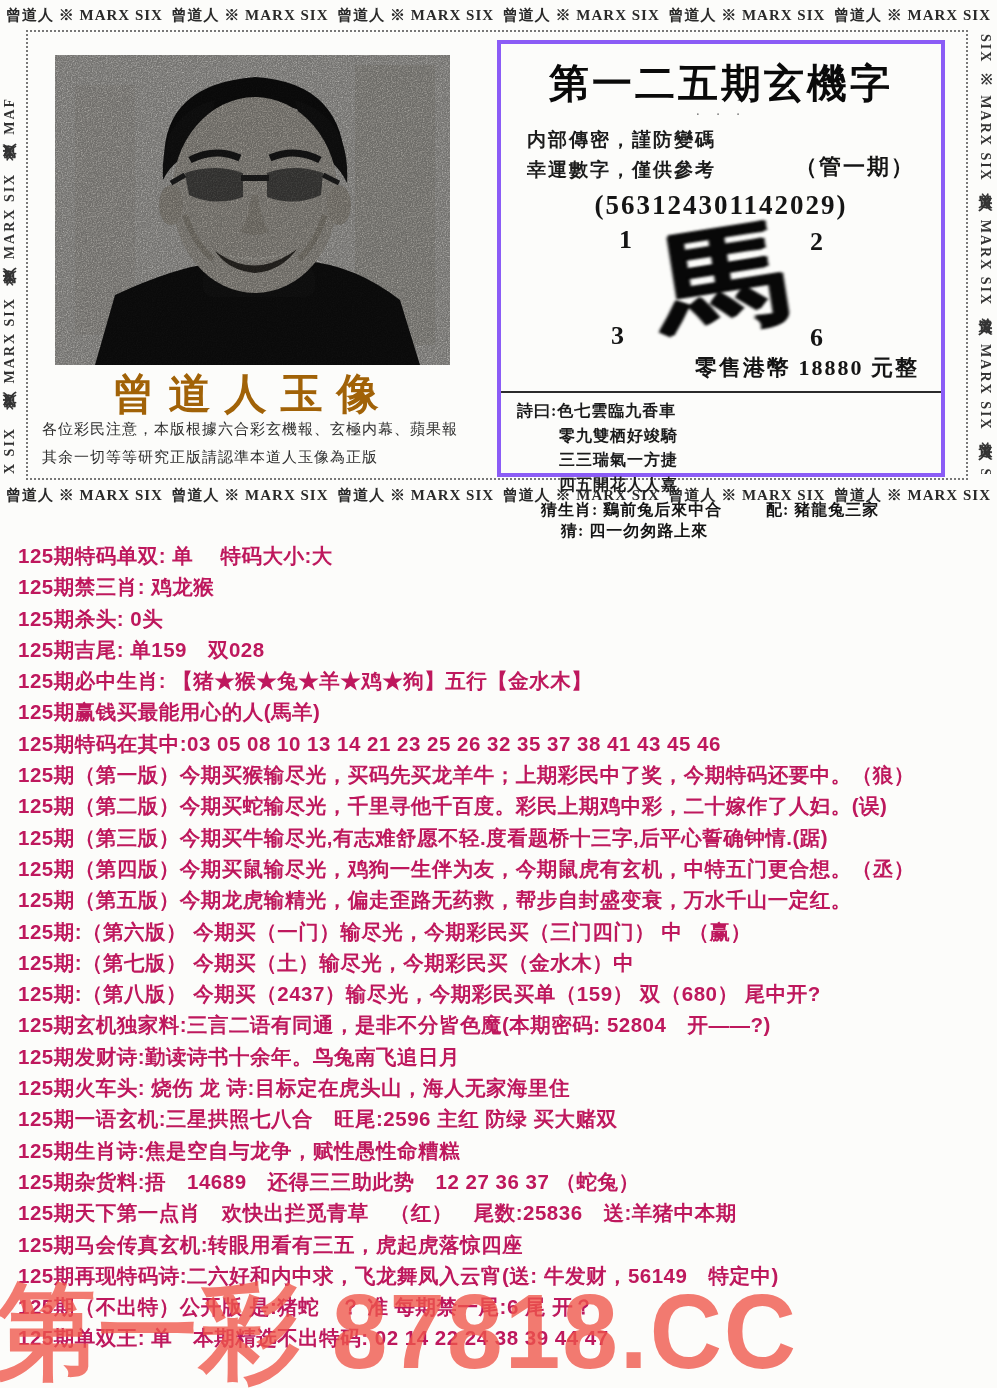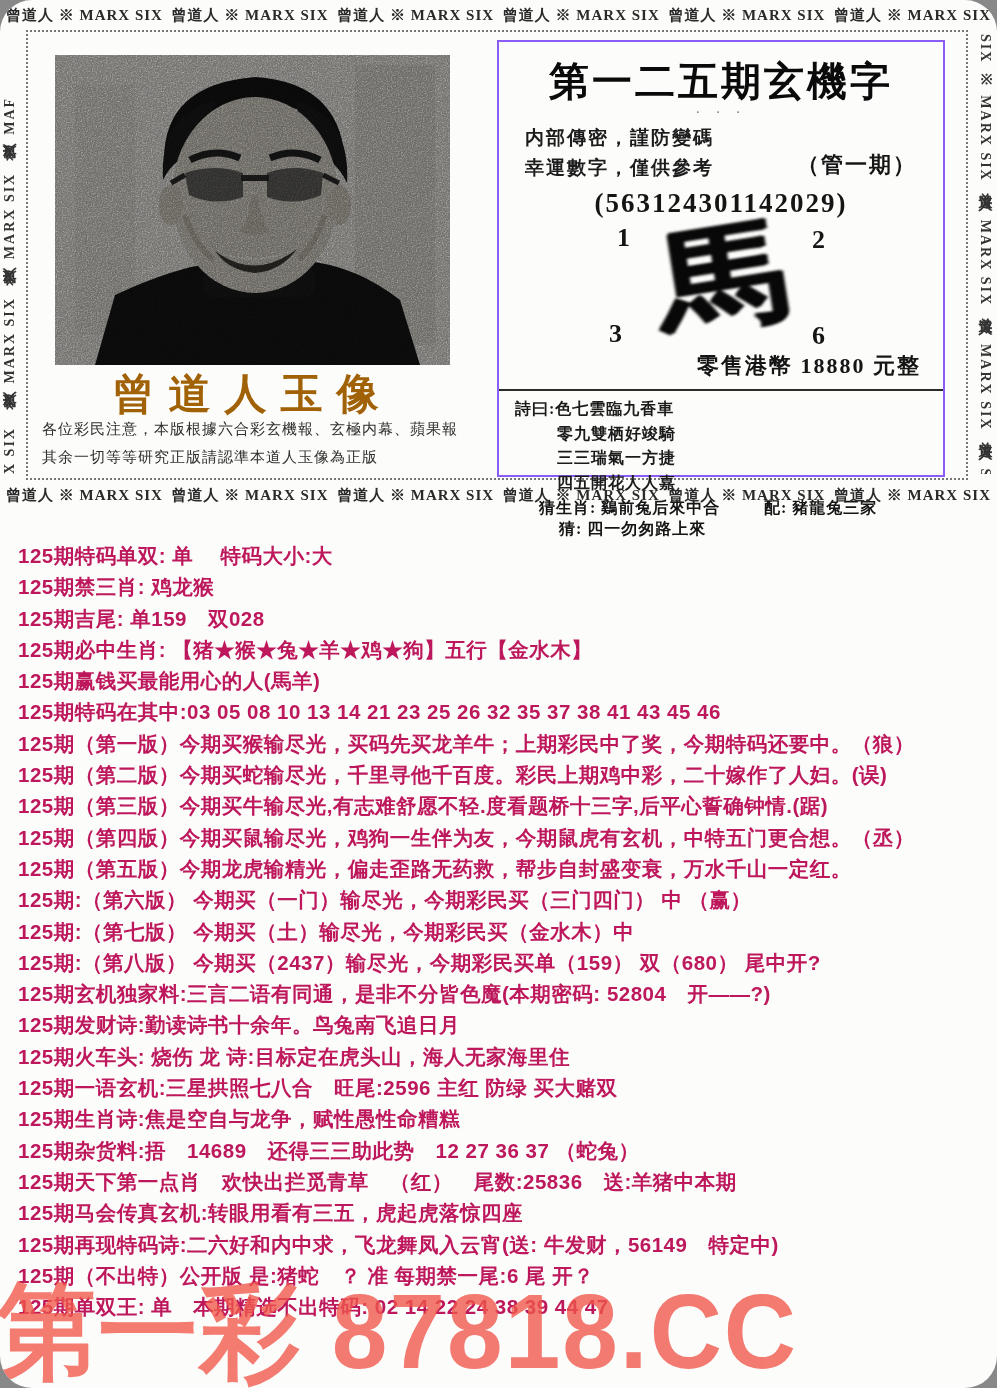--- a/index.html
+++ b/index.html
@@ -1,19 +1,19 @@
 <!DOCTYPE html>
 <html><head>
 <meta charset="utf-8">
 <style>
   html,body{margin:0;padding:0;background:#888;}
   .page{
     position:relative; width:997px; height:1388px; margin:0 auto;
     background:#fcfcfa; overflow:hidden;
-    font-family:"Liberation Serif", serif; color:#151515;border-radius:32px;
+    font-family:"Liberation Serif", serif; color:#151515;
   }
   
   .strip-top,.strip-bottom{
     position:absolute; left:6px; right:6px; height:26px;
     display:flex; justify-content:space-between; align-items:center;
     font-family:"Liberation Serif",serif; font-weight:bold; font-size:15px;
     color:#2a2a2a; white-space:nowrap; letter-spacing:1px;
   }
   .strip-top{top:2px;}
   .strip-bottom{top:482px;}
@@ -40,21 +40,21 @@
     text-align:center; font-size:42px; font-weight:bold;
     letter-spacing:14px; color:#a16207;
   }
   .portrait-notes{
     position:absolute; left:42px; top:416px; width:445px;
     font-size:15px; line-height:1.85; color:#2f2f2f; letter-spacing:1px;
   }
   
   .panel{
     position:absolute; left:497px; top:40px; width:448px; height:437px;
-    border:2px solid #8b5cf6; box-sizing:border-box; background:#fcfcfa;
+    border:4px solid #8b5cf6; box-sizing:border-box; background:#fcfcfa;
   }
   .panel-title{
     margin-top:12px; text-align:center; font-size:40px; font-weight:bold;
     letter-spacing:3px; color:#0a0a0a;
   }
   .panel-title-dots{ text-align:center; color:#777; font-size:14px; letter-spacing:6px; height:12px; line-height:8px;}
   .panel-inforow{
     display:flex; justify-content:space-between; align-items:center;
     padding:2px 26px 0 26px;
   }
@@ -215,20 +215,21 @@
     <span>曾道人 ※ MARX SIX</span>
     <span>曾道人 ※ MARX SIX</span>
     <span>曾道人 ※ MARX SIX</span>
     <span>曾道人 ※ MARX SIX</span>
     <span>曾道人 ※ MARX SIX</span>
   </div>
 
   <div class="body-lines">
       <div class="body-line">125期特码单双: 单　 特码大小:大</div>
       <div class="body-line">125期禁三肖: 鸡龙猴</div>
+      <div class="body-line">125期杀头: 0头</div>
       <div class="body-line">125期吉尾: 单159　双028</div>
       <div class="body-line">125期必中生肖: 【猪★猴★兔★羊★鸡★狗】五行【金水木】</div>
       <div class="body-line">125期赢钱买最能用心的人(馬羊)</div>
       <div class="body-line">125期特码在其中:03 05 08 10 13 14 21 23 25 26 32 35 37 38 41 43 45 46</div>
       <div class="body-line">125期（第一版）今期买猴输尽光，买码先买龙羊牛；上期彩民中了奖，今期特码还要中。（狼）</div>
       <div class="body-line">125期（第二版）今期买蛇输尽光，千里寻他千百度。彩民上期鸡中彩，二十嫁作了人妇。(误)</div>
       <div class="body-line">125期（第三版）今期买牛输尽光,有志难舒愿不轻.度看题桥十三字,后平心誓确钟情.(踞)</div>
       <div class="body-line">125期（第四版）今期买鼠输尽光，鸡狗一生伴为友，今期鼠虎有玄机，中特五门更合想。（丞）</div>
       <div class="body-line">125期（第五版）今期龙虎输精光，偏走歪路无药救，帮步自封盛变衰，万水千山一定红。</div>
       <div class="body-line">125期:（第六版） 今期买（一门）输尽光，今期彩民买（三门四门） 中 （赢）</div>

